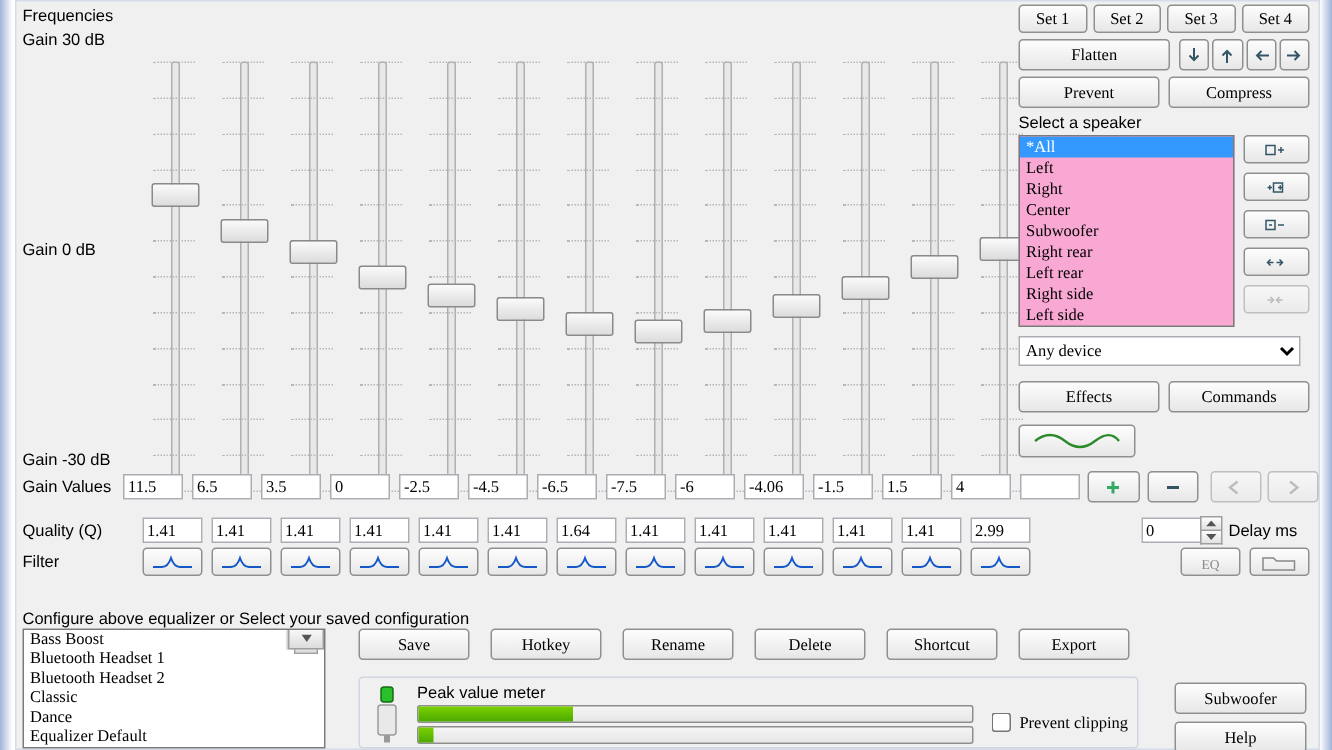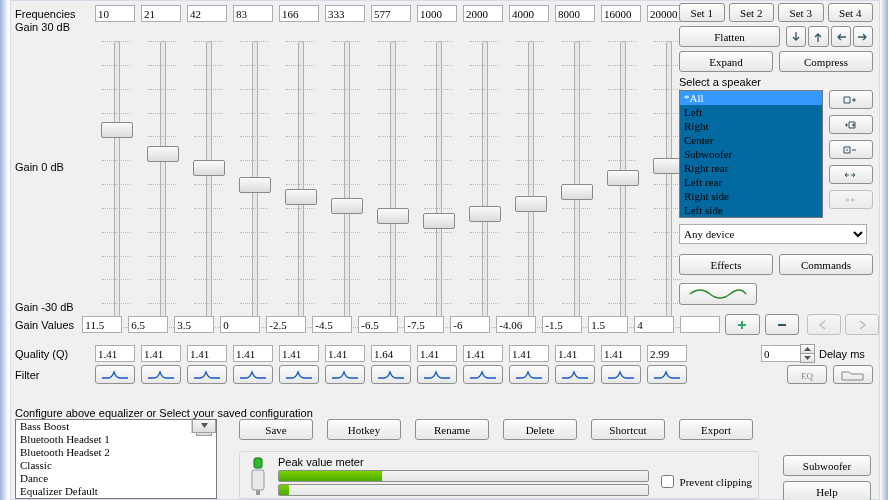--- a/index.html
+++ b/index.html
@@ -17,21 +17,21 @@
   .track{position:absolute;width:42px;height:286px;top:20px}
   .track .rail{position:absolute;left:19px;top:0;bottom:0;width:4px;background:#e8e8e8;border:1px solid #b0b0b0;border-radius:2px}
   .track .tick{position:absolute;left:7px;right:7px;height:1px;border-top:1px dotted #b8b8b8}
   .thumb{position:absolute;left:6px;width:30px;height:14px;background:linear-gradient(#fafafa,#dcdcdc);border:1px solid #8a8a8a;border-radius:2px;cursor:default}
   
   .rightcol{position:absolute;right:6px;top:2px;width:194px}
   .setrow{display:flex;gap:4px;margin-bottom:4px}
   .setrow .btn{flex:1;height:19px;padding:0}
   .tworow{display:flex;gap:6px;margin-bottom:4px}
   .tworow .btn{flex:1}
-  .speaker{border:1px solid #7a7a7a;background:#0369a1;height:126px;overflow:auto;font:11px Tahoma}
+  .speaker{border:1px solid #7a7a7a;background:#f9a8d4;height:126px;overflow:auto;font:11px Tahoma}
   .speaker div{padding:0 4px;height:14px;line-height:14px}
   .speaker div.sel{background:#3399ff;color:#fff}
   .spkside{width:44px;display:flex;flex-direction:column;gap:6px;margin-left:6px}
   .spkside .btn{height:19px;width:44px;padding:0}
   select.dev{width:188px;height:20px;font:11px "Segoe UI";border:1px solid #abadb3;background:#fff}
   .filterbtn{width:40px;height:19px;margin-right:6px;padding:0}
   .fsvg{width:30px;height:14px}
   
   .cfg{position:absolute;left:4px;top:406px;right:8px}
   .cfglist{position:absolute;left:4px;top:418px;width:200px;height:78px;border:1px solid #7a7a7a;background:#fff;overflow:hidden;font:11px "Segoe UI"}
@@ -54,35 +54,20 @@
   .spin div{flex:1;background:linear-gradient(#fdfdfd,#e2e2e2);border:1px solid #9f9f9f;display:flex;align-items:center;justify-content:center}
   .spin div+div{border-top:none}
 </style>
 </head>
 <body>
 
 <div class="panel">
 
   <div class="row" style="top:4px">
     <div class="lbl">Frequencies</div>
-    <div id="freqs" style="display:flex">
-        <input class="tb" value="10" style="">
-        <input class="tb" value="21" style="">
-        <input class="tb" value="42" style="">
-        <input class="tb" value="83" style="">
-        <input class="tb" value="166" style="">
-        <input class="tb" value="333" style="">
-        <input class="tb" value="577" style="">
-        <input class="tb" value="1000" style="">
-        <input class="tb" value="2000" style="">
-        <input class="tb" value="4000" style="">
-        <input class="tb" value="8000" style="">
-        <input class="tb" value="16000" style="">
-        <input class="tb" value="20000" style="">
-      </div>
   </div>
 
   <div class="gainlbl" style="top:20px">Gain 30 dB</div>
   <div class="gainlbl" style="top:160px">Gain 0 dB</div>
   <div class="gainlbl" style="top:300px">Gain -30 dB</div>
 
   <div class="sliders" id="sliders">
       <div class="track" style="left: 0px;">
         <div class="rail"></div>
         <div class="tick" style="top: 0px;"></div>
@@ -494,21 +479,21 @@
             </svg>
           </div>
         <div class="btn" style="flex:1;padding:0">
             <svg width="12" height="10">
               <path d="M1 5h8M6 2l3 3-3 3" stroke="#356" fill="none" stroke-width="1.3"></path>
             </svg>
           </div>
       </div>
     </div>
     <div class="tworow">
-      <div class="btn wide">Expand</div>
+      <div class="btn wide">Prevent</div>
       <div class="btn" style="flex:1">Compress</div>
     </div>
     <div style="margin:4px 0 2px">Select a speaker</div>
     <div style="display:flex">
       <div style="flex:1;position:relative">
         <div class="speaker" id="spk">
             <div class="sel">*All</div>
             <div>Left</div>
             <div>Right</div>
             <div>Center</div>

